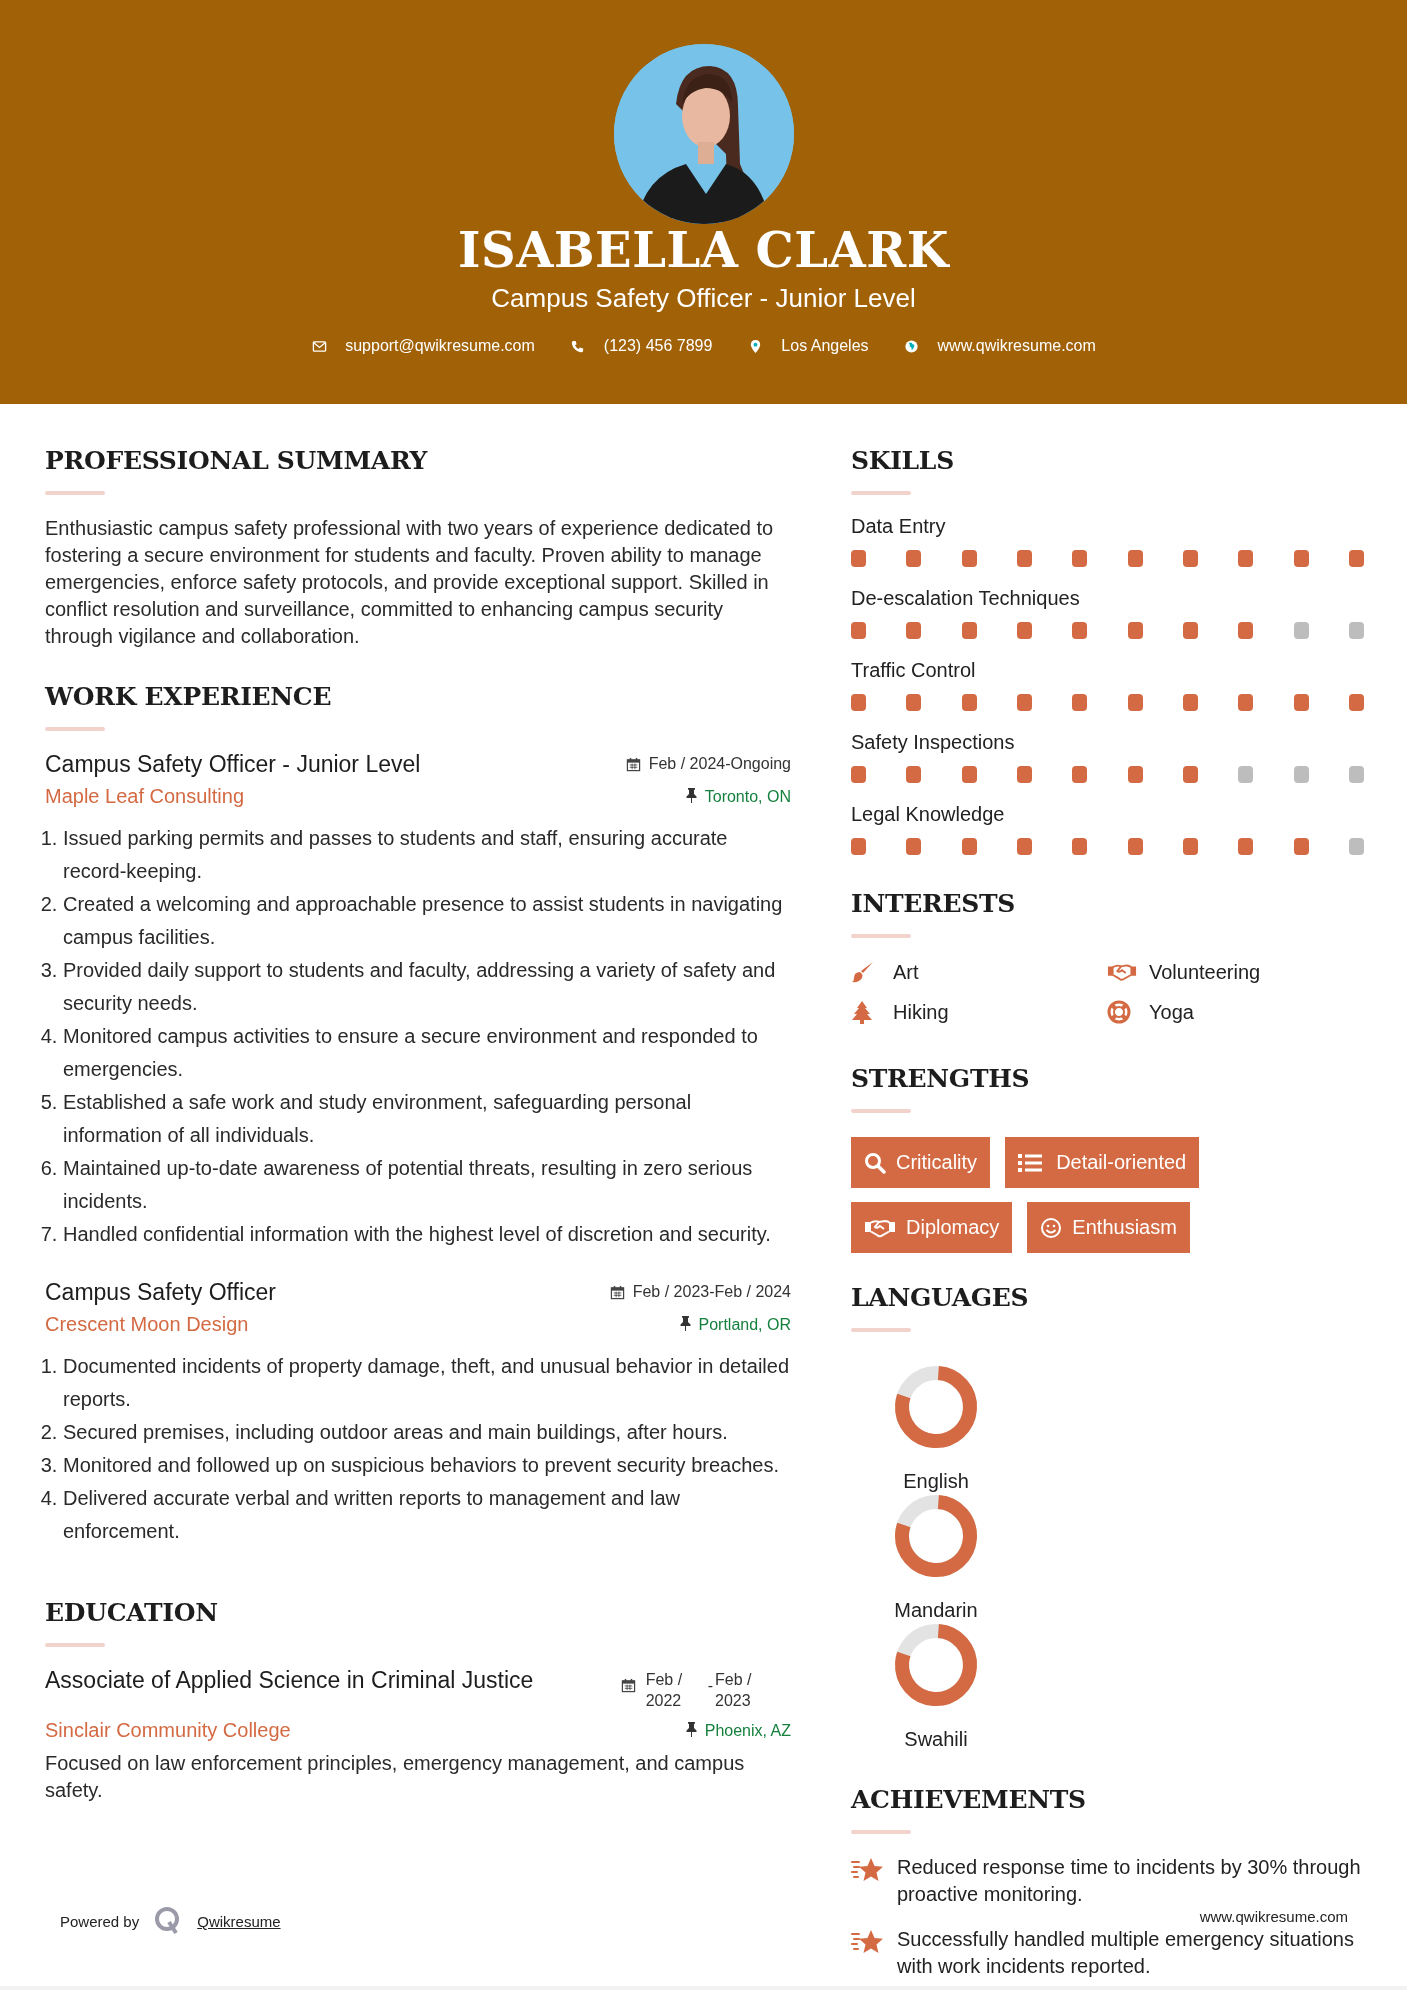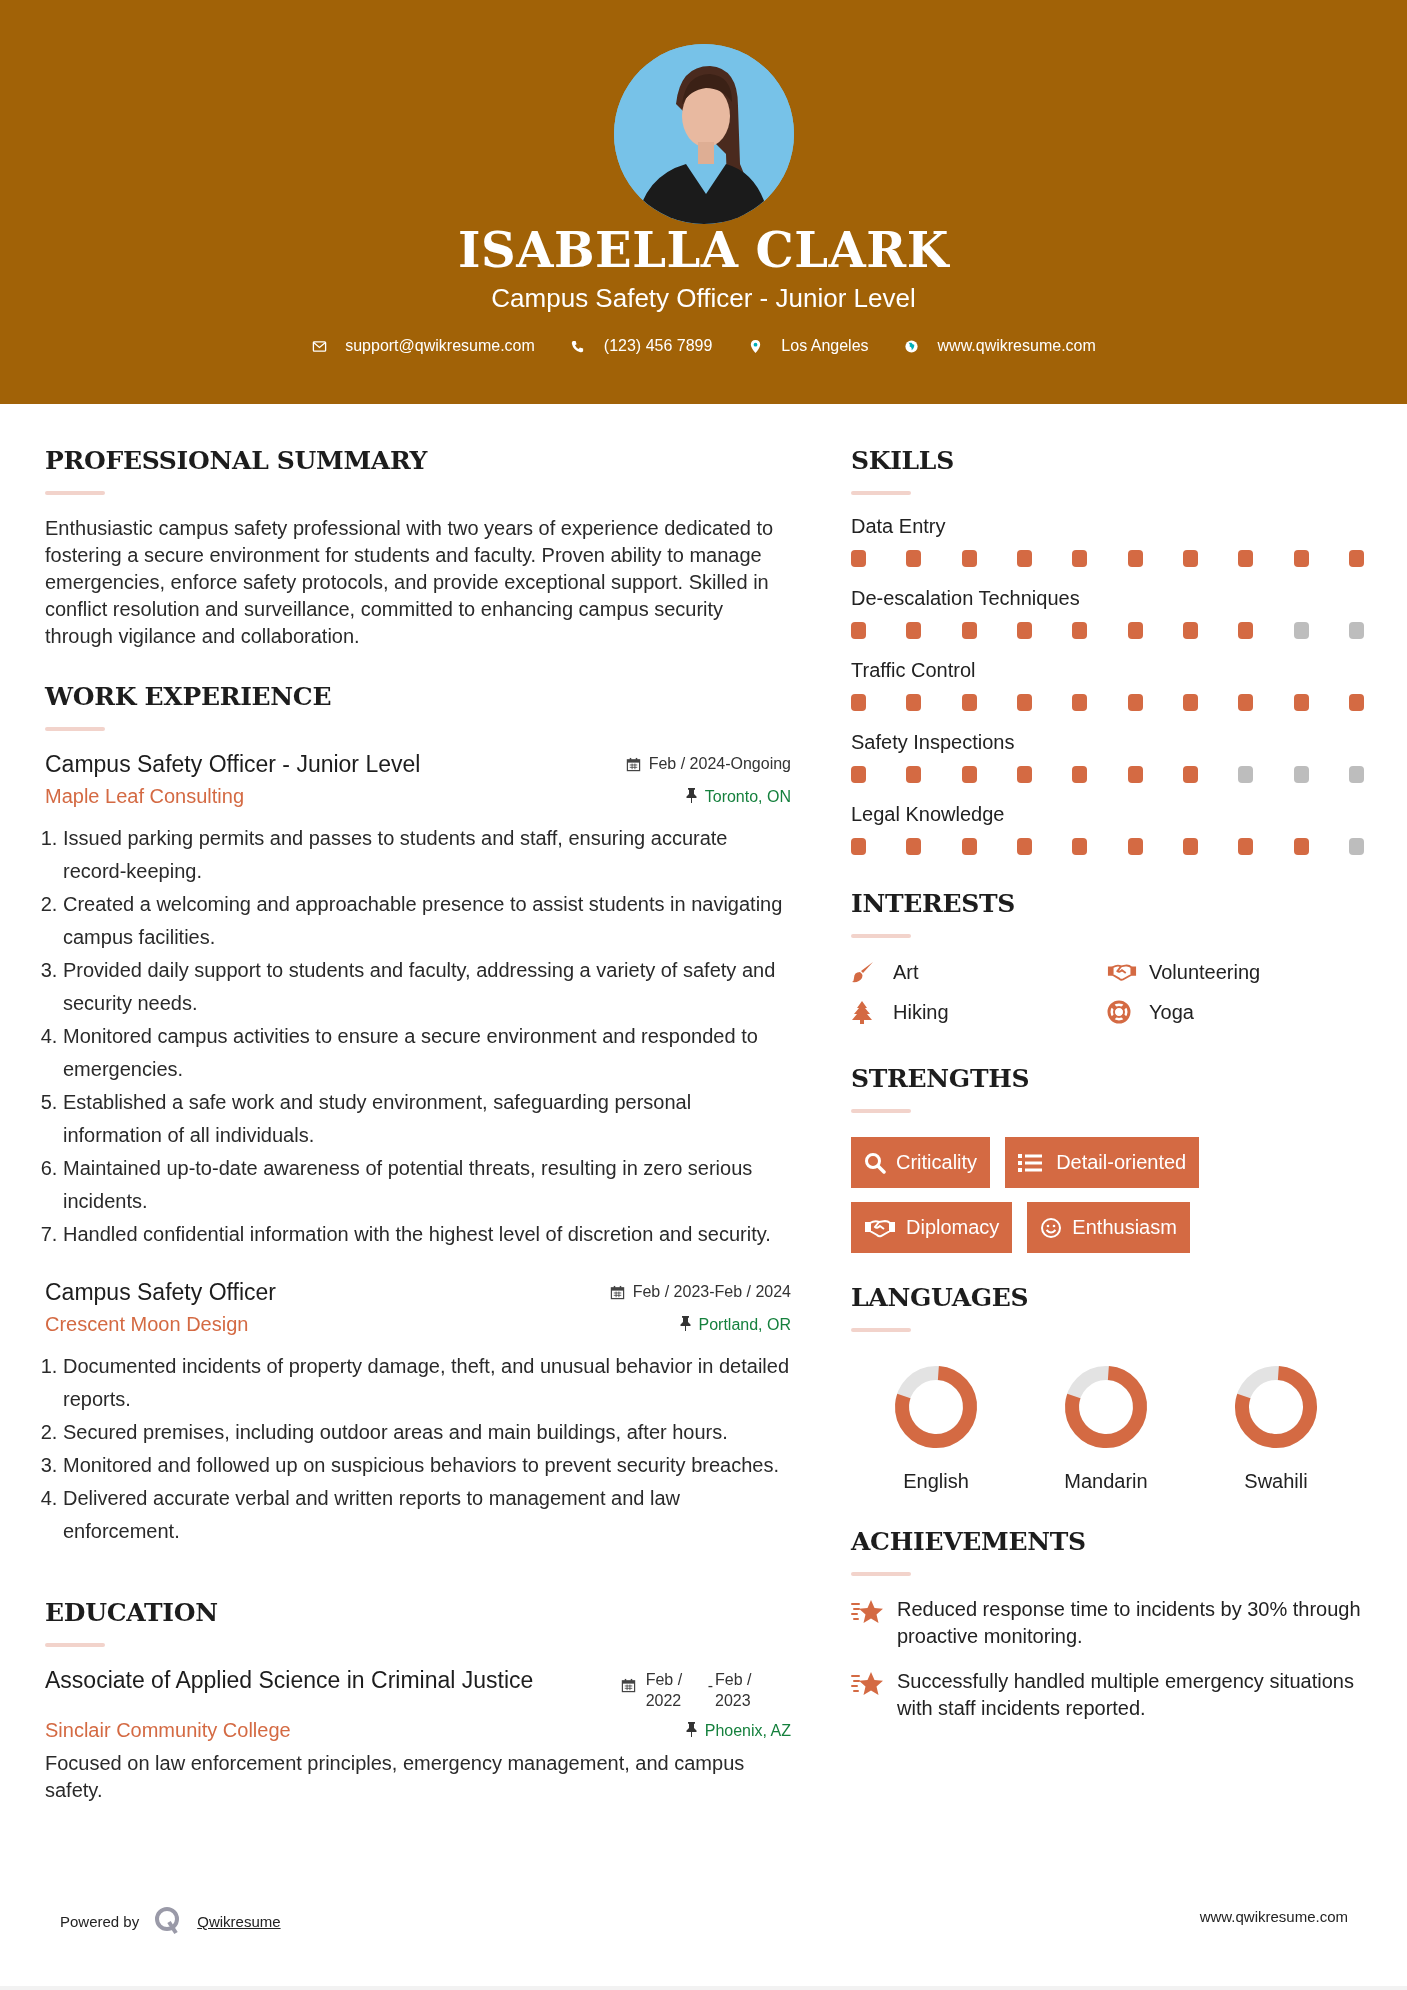--- a/index.html
+++ b/index.html
@@ -43,21 +43,21 @@
   .dot.off { background: #BDBDBD; }
 
   .interests { display: grid; grid-template-columns: 256px 256px; row-gap: 16px; margin-top: 22px; }
   .interest { display: flex; align-items: center; font-size: 20px; color: #222; }
   .interest .ii { width: 30px; height: 24px; margin-right: 12px; display: inline-flex; align-items: center; }
 
   .tags { display: flex; flex-wrap: wrap; gap: 14px 15px; margin-top: 24px; width: 515px; }
   .tag { background: #D46A43; color: #fff; font-size: 20px; height: 51px; padding: 0 13px; display: flex; align-items: center; }
   .tag .ti { margin-right: 10px; display: inline-flex; }
 
-  .langs { display: flex; margin-top: 32px; }
+  .langs { display: flex; margin-top: 32px; flex-direction: column; }
   .lang { width: 170px; display: flex; flex-direction: column; align-items: center; }
   .lang svg { width: 86px; height: 86px; }
   .lang-name { font-size: 20px; color: #222; margin-top: 20px; }
 
   .ach { display: flex; align-items: flex-start; margin-top: 18px; font-size: 20px; line-height: 27px; color: #222; }
   .ach .ai { width: 34px; margin-right: 12px; margin-top: 2px; flex-shrink: 0; }
 
   .edu-dates { display: flex; font-size: 16px; color: #333; line-height: 21px; margin-top: 4px; }
   .edu-desc { font-size: 20px; line-height: 27px; color: #2a2a2a; margin-top: 8px; }
 
@@ -455,21 +455,21 @@
             <path d="M20 2 L23.5 10 L32 10.8 L25.5 16.5 L27.5 25 L20 20.5 L12.5 25 L14.5 16.5 L8 10.8 L16.5 10 Z" fill="#D46A43"></path>
             <path d="M1 6h7M3 11h5M1 16h5M3 21h4" stroke="#D46A43" stroke-width="2" stroke-linecap="round"></path>
           </svg></span>
       <span>Reduced response time to incidents by 30% through proactive monitoring.</span>
     </div>
     <div class="ach">
       <span class="ai"><svg width="34" height="28" viewBox="0 0 34 28">
             <path d="M20 2 L23.5 10 L32 10.8 L25.5 16.5 L27.5 25 L20 20.5 L12.5 25 L14.5 16.5 L8 10.8 L16.5 10 Z" fill="#D46A43"></path>
             <path d="M1 6h7M3 11h5M1 16h5M3 21h4" stroke="#D46A43" stroke-width="2" stroke-linecap="round"></path>
           </svg></span>
-      <span>Successfully handled multiple emergency situations with staff incidents reported.</span>
+      <span>Successfully handled multiple emergency situations with work incidents reported.</span>
     </div>
   </section>
 </div>
 
 <div class="footer">
   <div class="powered">
     <span>Powered by</span>
     <span class="qlogo"><svg width="30" height="30" viewBox="0 0 30 30">
           <circle cx="14" cy="14" r="10" fill="none" stroke="#9a9aa8" stroke-width="4"></circle>
           <path d="M16 17 L23 28" stroke="#9a9aa8" stroke-width="4"></path>

